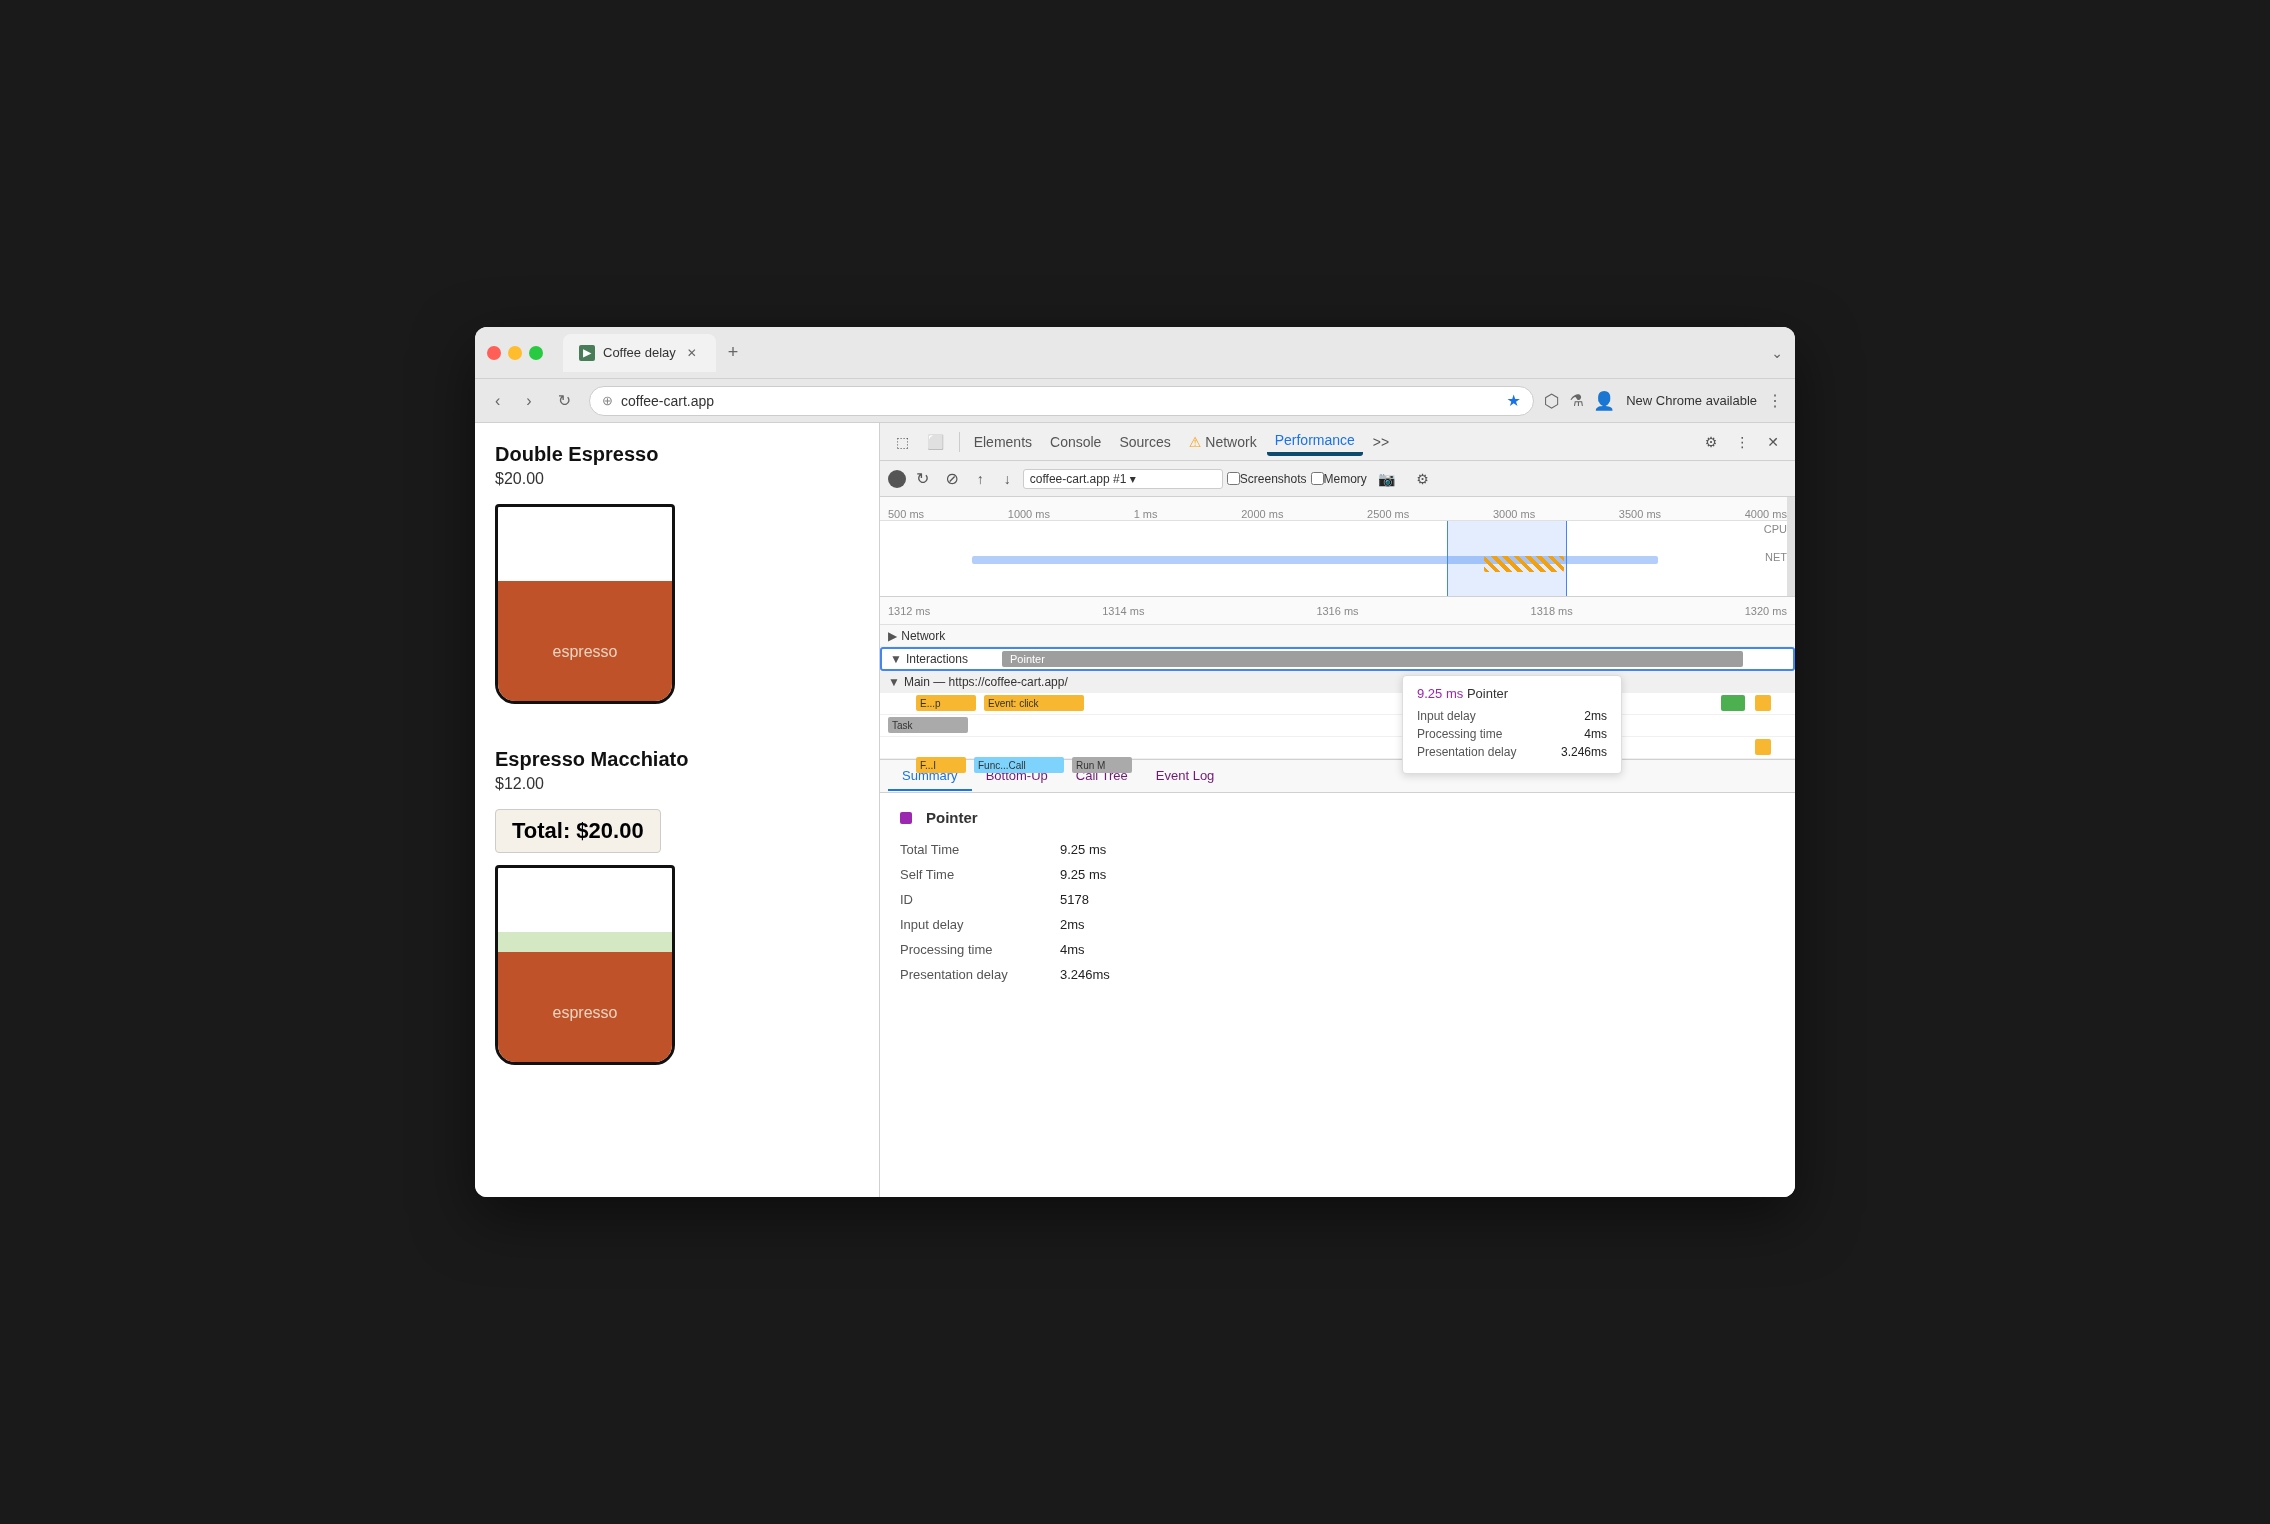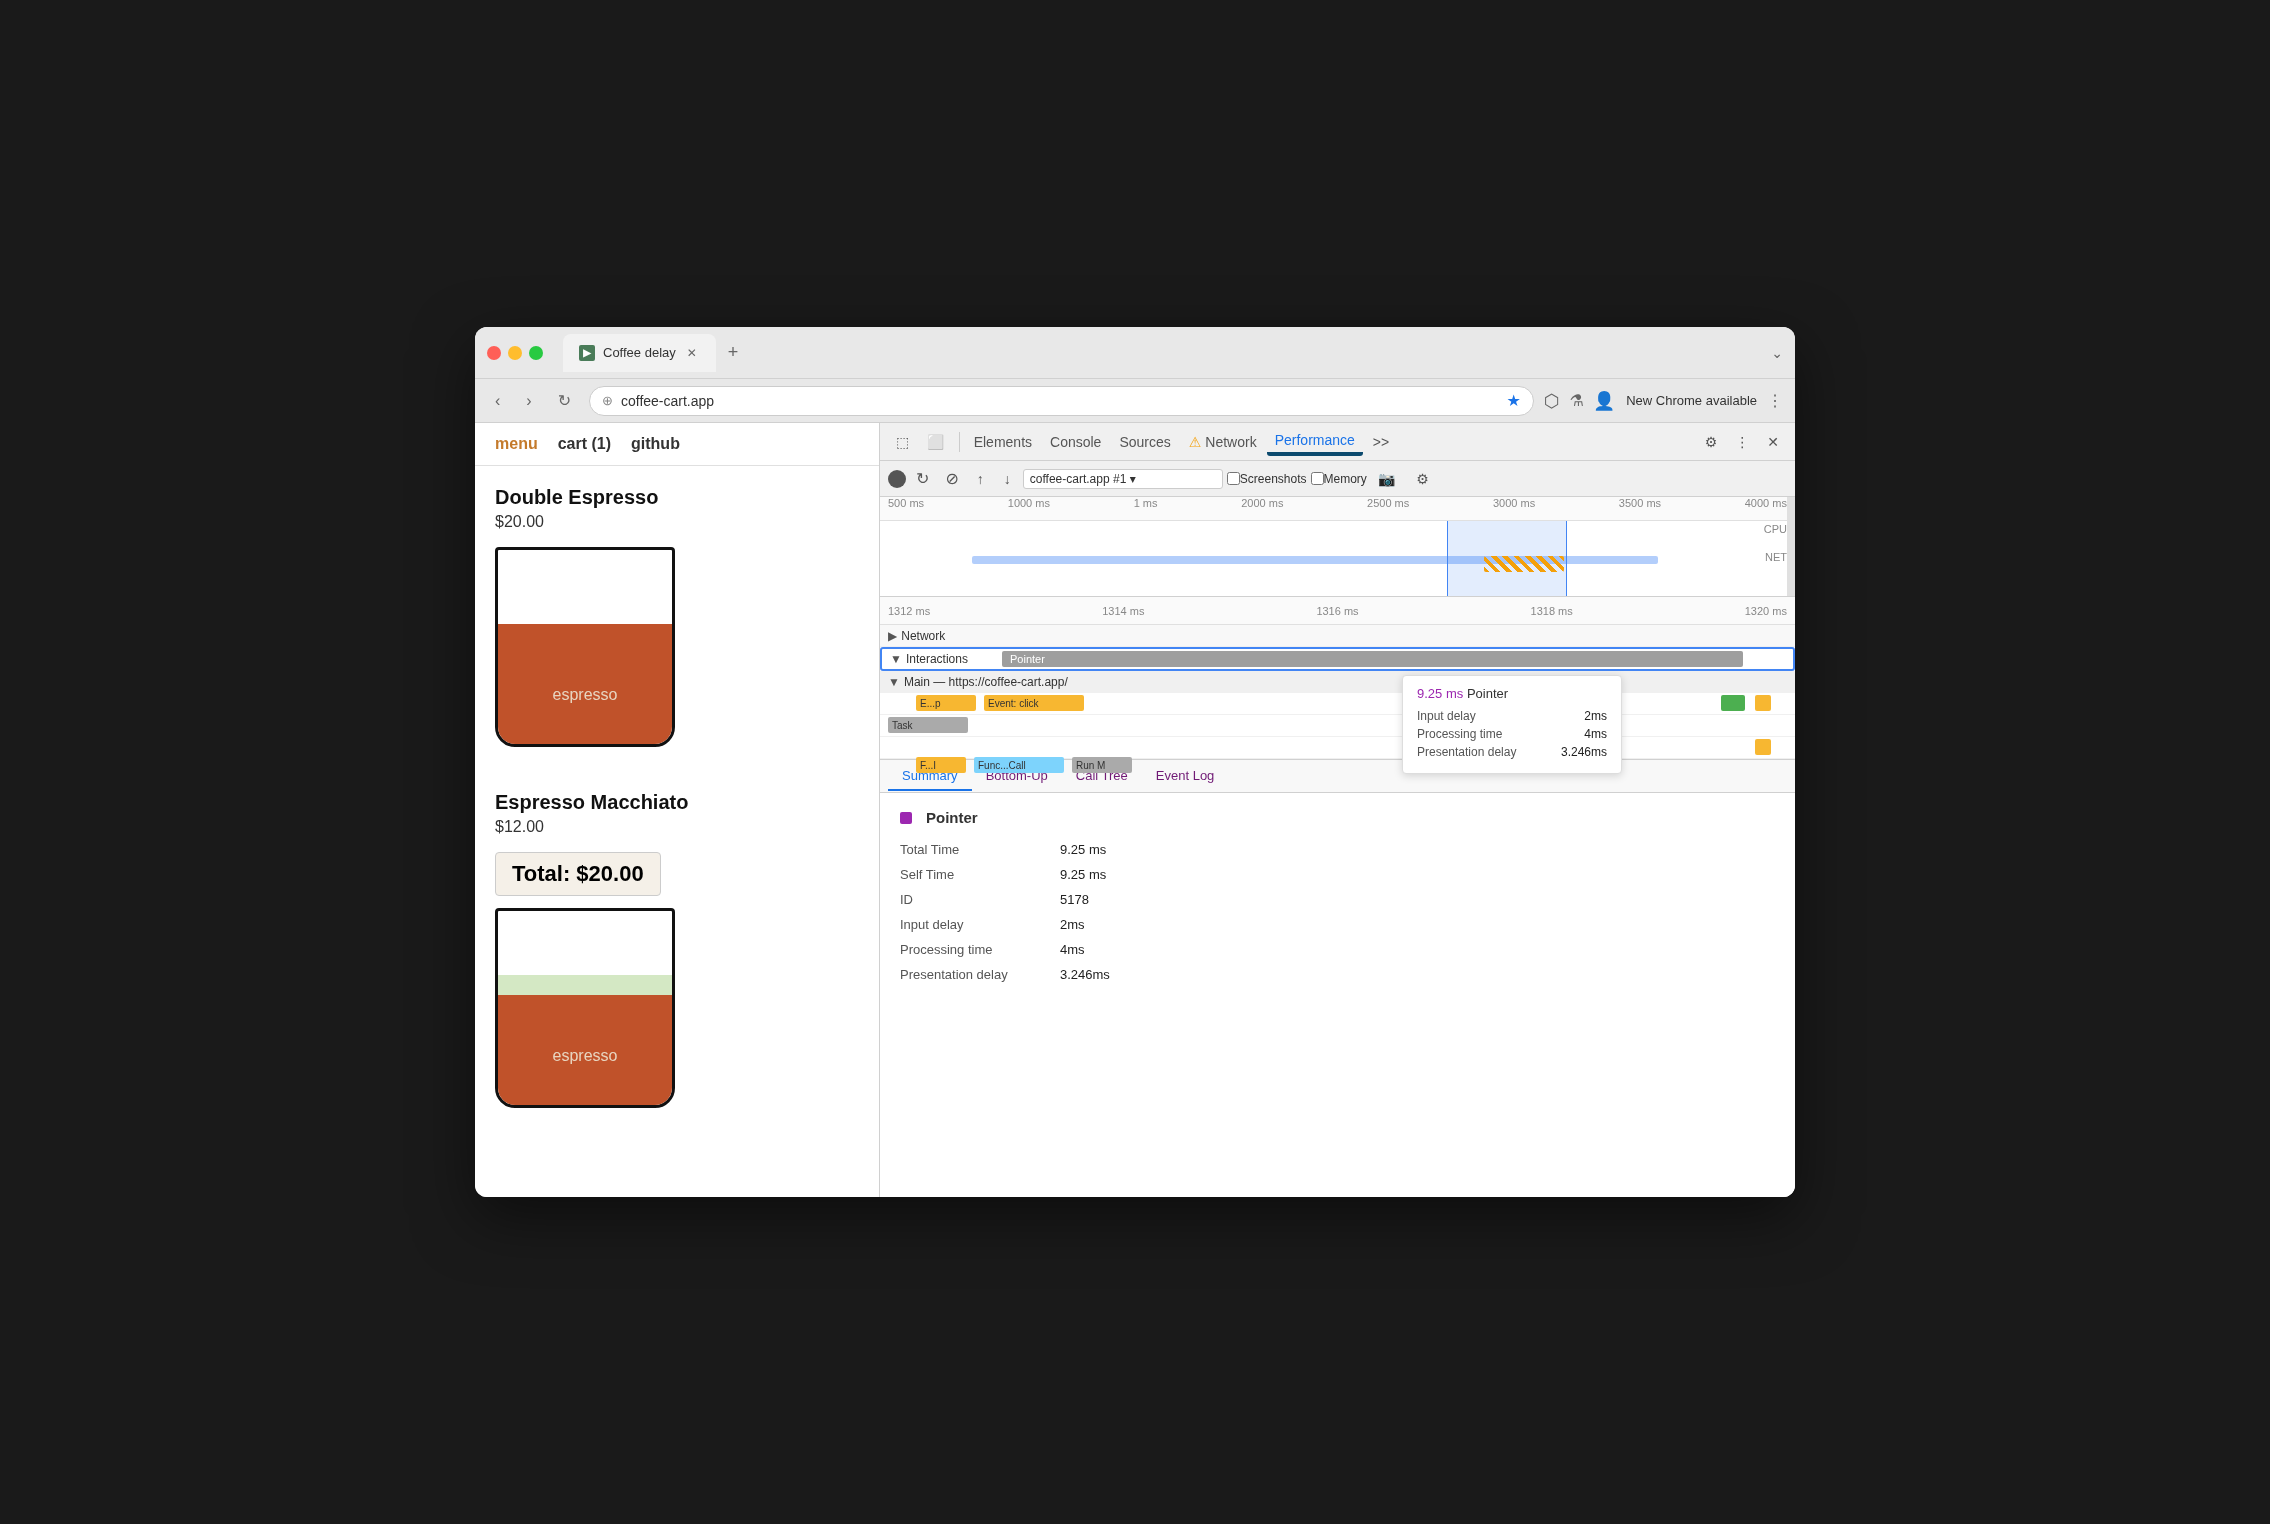--- a/index.html
+++ b/index.html
@@ -339,21 +339,21 @@
       border-bottom: 1px solid #d0d0d0;
       height: 100px;
       position: relative;
       overflow: hidden;
     }
     .timeline-ruler {
       height: 24px;
       background: #fafafa;
       border-bottom: 1px solid #e0e0e0;
       display: flex;
-      align-items: flex-start;
+      align-items: flex-end;
       padding: 0 8px;
       font-size: 11px;
       color: #666;
       position: relative;
     }
     .ruler-marks {
       display: flex;
       width: 100%;
       justify-content: space-between;
       font-size: 11px;
@@ -648,25 +648,20 @@
     <span style="color:#666;font-size:18px;">⬡</span>
     <span style="color:#666;font-size:16px;">⚗</span>
     <span style="color:#666;font-size:18px;">👤</span>
     <span class="new-chrome-badge">New Chrome available</span>
     <span style="color:#666;font-size:16px;">⋮</span>
   </div>
 
   <div class="main-content">
 
     <div class="website-panel">
-      <div class="website-nav">
-        <span class="website-nav-item active">menu</span>
-        <span class="website-nav-item">cart (1)</span>
-        <span class="website-nav-item">github</span>
-      </div>
       <div class="website-content">
 
         <div class="product">
           <div class="product-name">Double Espresso</div>
           <div class="product-price">$20.00</div>
           <div class="coffee-cup">
             <div class="cup-body">
               <div class="cup-fill"></div>
               <div class="cup-label">espresso</div>
               <div class="cup-handle"></div>

